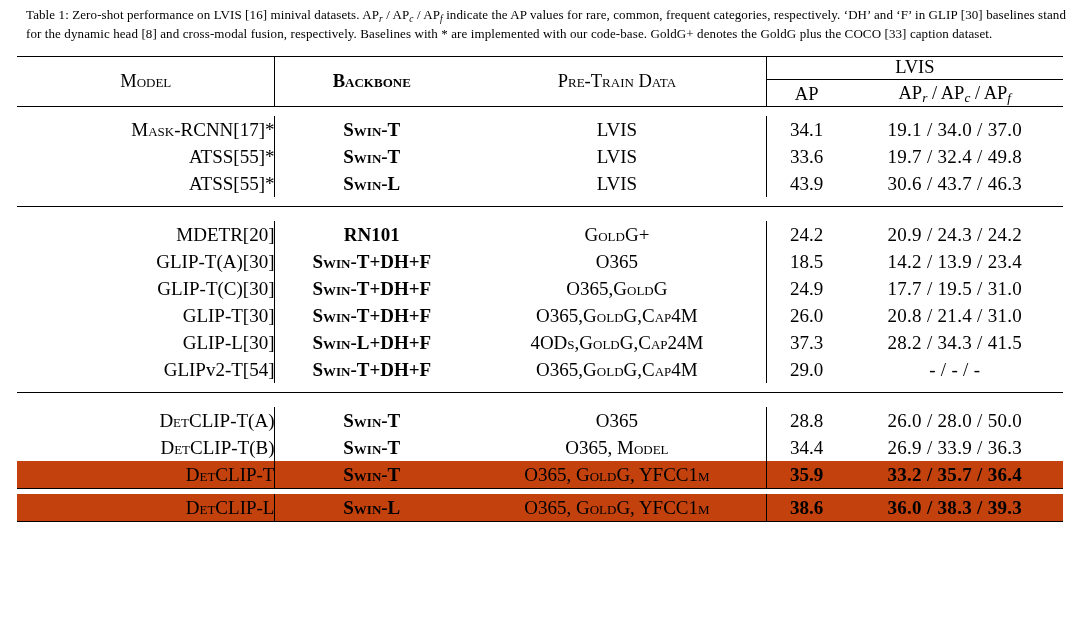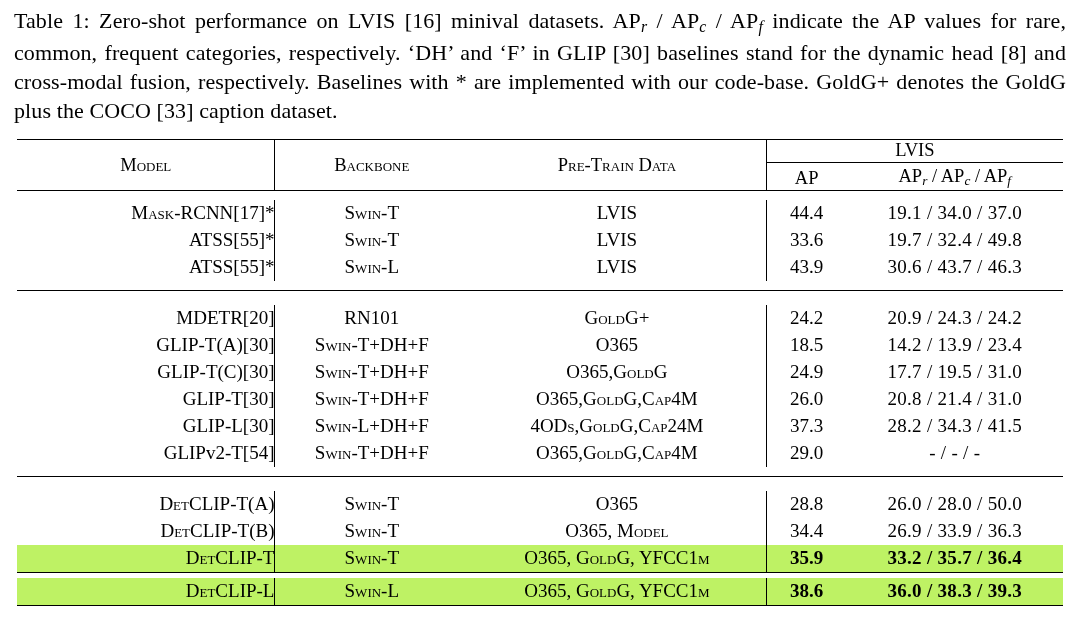--- a/index.html
+++ b/index.html
@@ -15,24 +15,24 @@
     overflow: hidden;
   }
   .page {
     position: relative;
     width: 1080px;
     height: 642px;
     box-sizing: border-box;
     padding: 6px 14px 0 14px;
   }
   .caption {
-    font-size: 22px;
+    font-size: 13px;
     line-height: 1.32;
     text-align: justify;
-    margin: 0 0 14px 0;
+    margin: 0 0 14px 12px;
     letter-spacing: 0.1px;
   }
   .caption .sub {
     font-size: 0.72em;
     vertical-align: -0.28em;
     font-style: italic;
   }
   table.main {
     border-collapse: collapse;
     width: 1046px;
@@ -62,21 +62,21 @@
   }
   .hdr-row td {
     text-align: center;
     font-size: 18.5px;
     padding: 3px 0;
   }
   .hdr-top td {
     padding-top: 8px;
   }
   .col-model   { width: 258px; text-align: center; }
-  .col-backbone{ width: 193px; text-align: center; }
+  .col-backbone{ width: 193px; text-align: center; font-weight: bold; }
   .col-pretrain{ width: 298px; text-align: center; }
   .col-ap      { width: 80px;  text-align: center; }
   .col-apsplit { width: 217px; text-align: center; }
   .vline {
     border-left: 1px solid #000;
   }
   .lvis-span {
     text-align: center;
     font-size: 18.5px;
     padding-bottom: 1px;
@@ -90,21 +90,21 @@
   tbody.body td {
     padding: 2.5px 0;
     font-size: 19px;
     text-align: center;
   }
   tbody.body td.model {
     text-align: right;
   }
   .bold { font-weight: bold; }
   .hl td {
-    background: #bef264;
+    background: #c2410c;
   }
   .sep-space td { height: 4px; font-size:0; line-height:0; padding:0;}
   .sub-i {
     font-size: 0.72em;
     vertical-align: -0.25em;
     font-style: italic;
   }
   .apcell { letter-spacing: 0.3px; margin-top: 39px; }
 </style>
 </head>
@@ -140,21 +140,21 @@
     </tbody>
 
     <tbody class="body">
       <tr class="sep-space">
           <td colspan="5"></td>
         </tr>
       <tr>
         <td class="col-model model"><span class="sc">Mask-RCNN[17]*</span></td>
         <td class="col-backbone vline"><span class="sc">Swin-T</span></td>
         <td class="col-pretrain"><span class="sc">LVIS</span></td>
-        <td class="col-ap vline"><span>44.4</span></td>
+        <td class="col-ap vline"><span>34.1</span></td>
         <td class="col-apsplit apcell"><span>19.1 / 34.0 / 37.0</span></td>
       </tr>
       <tr>
         <td class="col-model model"><span class="sc">ATSS[55]*</span></td>
         <td class="col-backbone vline"><span class="sc">Swin-T</span></td>
         <td class="col-pretrain"><span class="sc">LVIS</span></td>
         <td class="col-ap vline"><span>33.6</span></td>
         <td class="col-apsplit apcell"><span>19.7 / 32.4 / 49.8</span></td>
       </tr>
       <tr>

